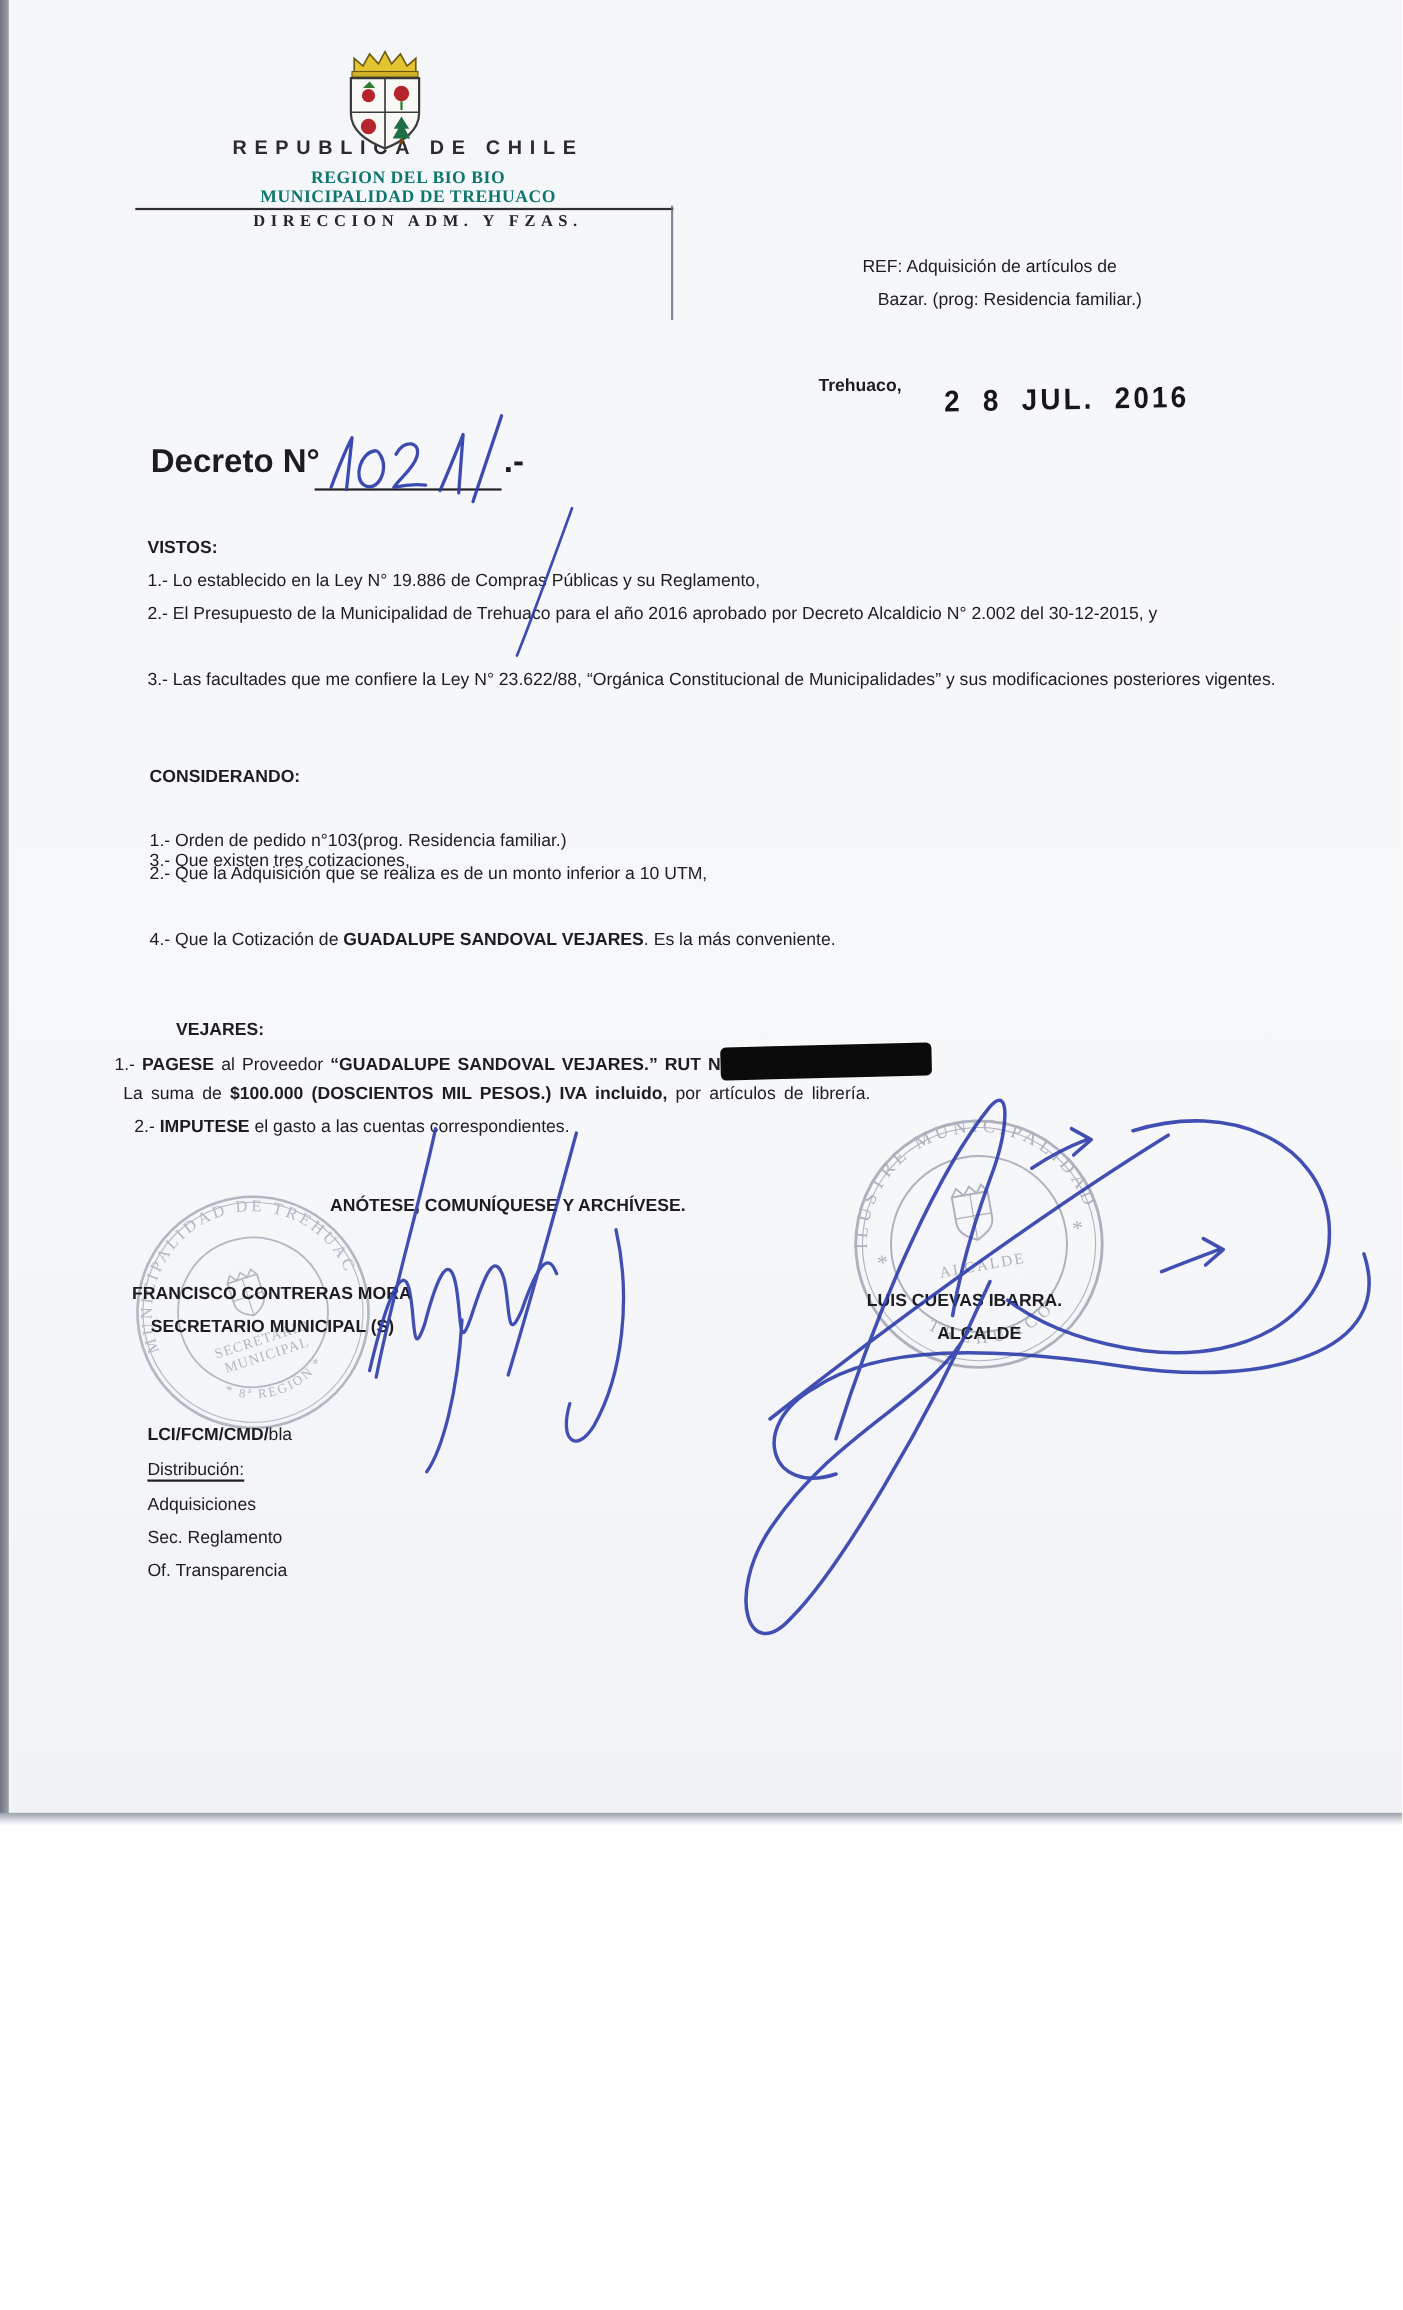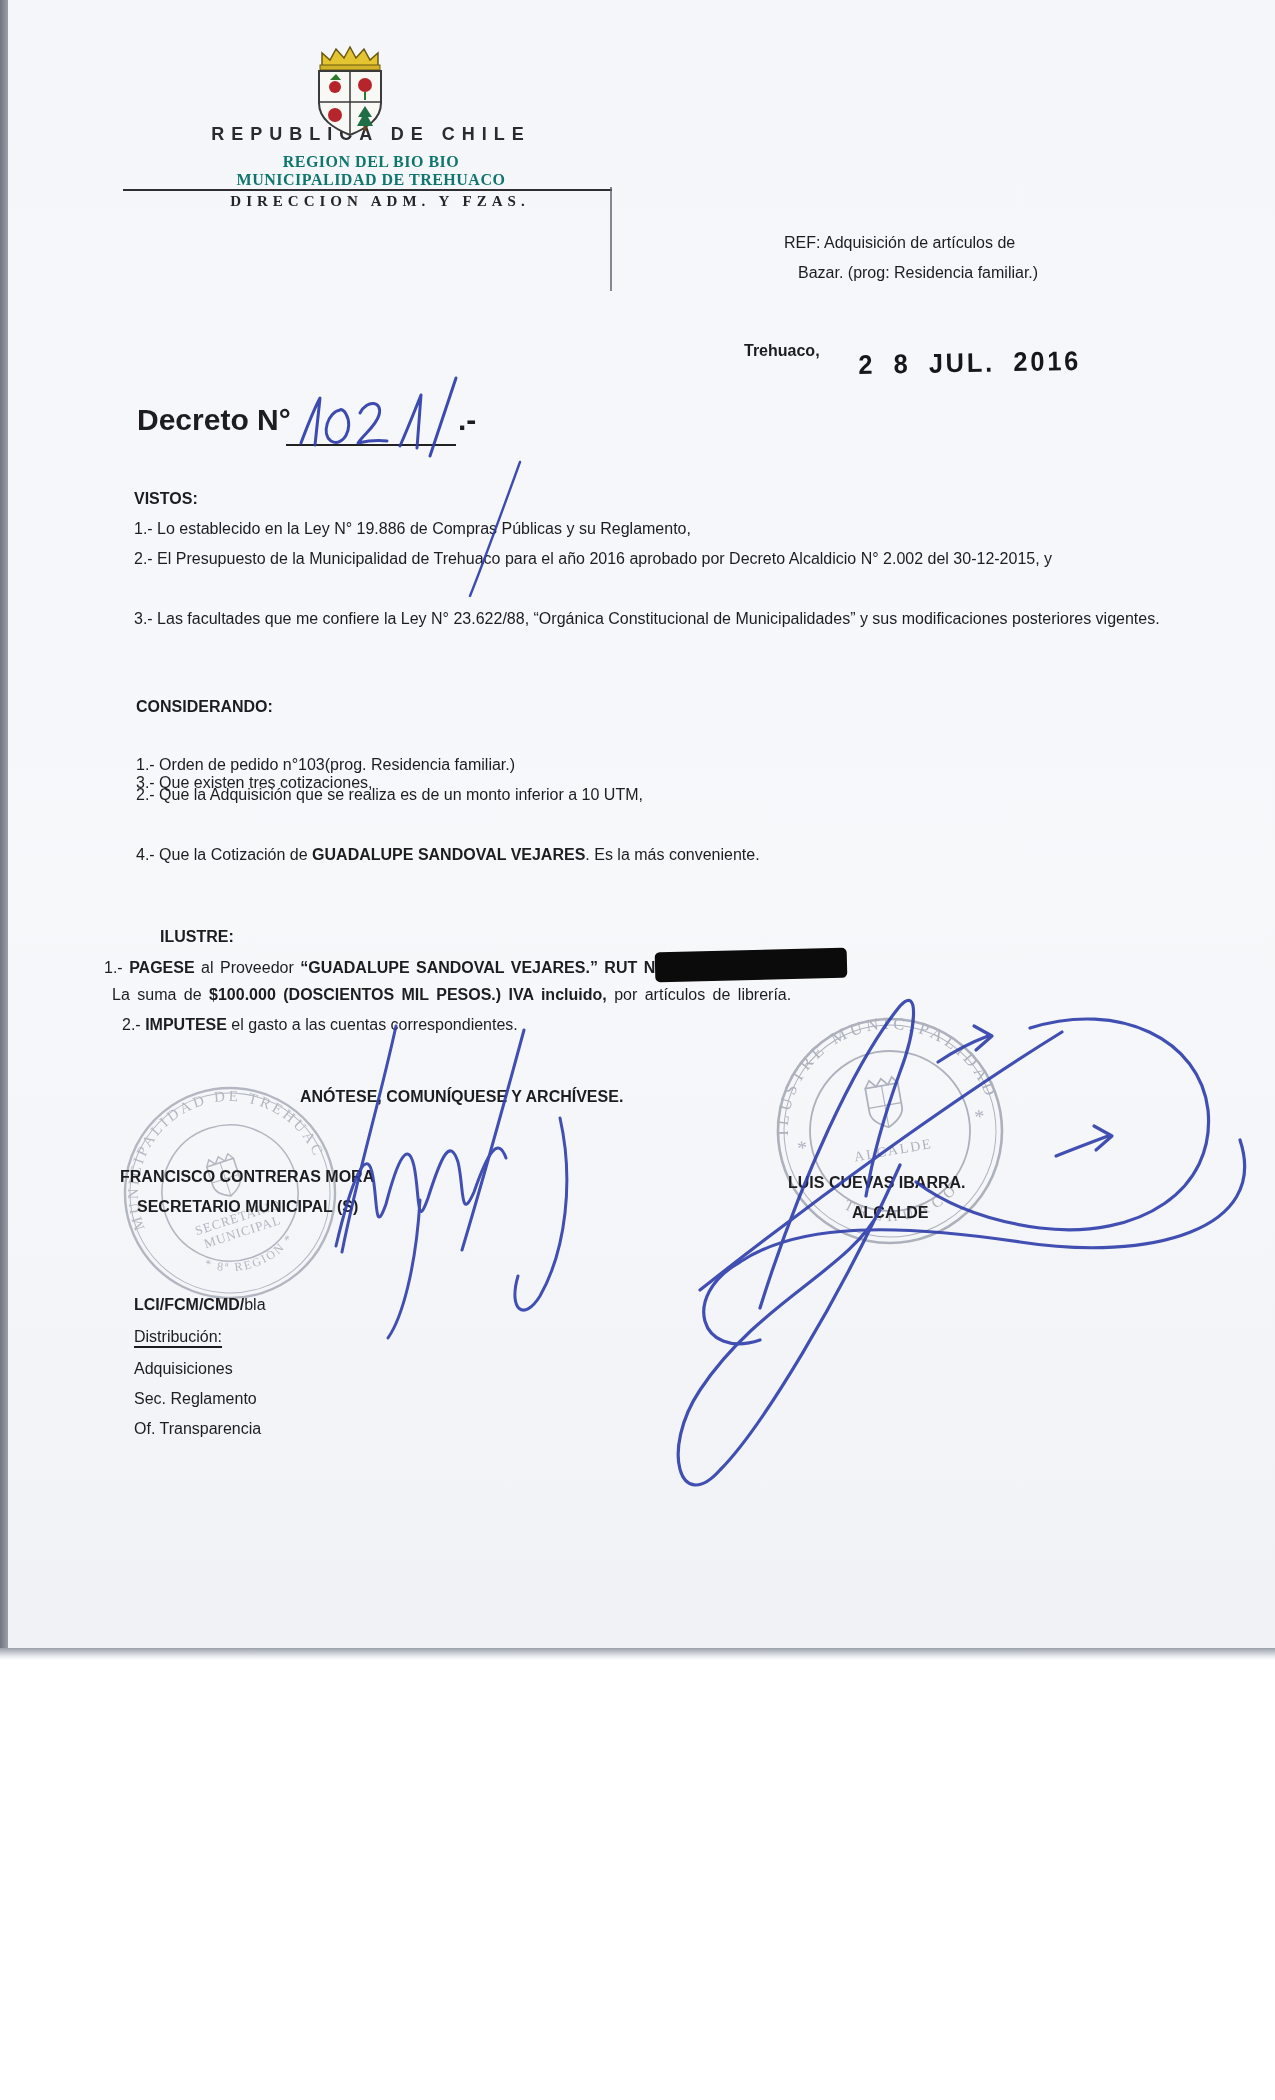--- a/index.html
+++ b/index.html
@@ -133,21 +133,21 @@
   <div class="abs t just" style="left:134px;top:604px;width:1032px">3.- Las facultades que me confiere la Ley N° 23.622/88, “Orgánica Constitucional de Municipalidades” y sus modificaciones posteriores vigentes.</div>
 
   <div class="abs t b" style="left:136px;top:692px">CONSIDERANDO:</div>
   <div class="abs t" style="left:136px;top:750px">1.- Orden de pedido n°103(prog. Residencia familiar.)</div>
   <div class="abs t" style="left:136px;top:780px">2.- Que la Adquisición que se realiza es de un monto inferior a 10 UTM,</div>
   <div class="abs t" style="left:136px;top:768px">3.- Que existen tres cotizaciones,</div>
   <div class="abs t nowrap" style="left:136px;top:840px">
     <span>4.- Que la Cotización de </span><span class="b">GUADALUPE SANDOVAL VEJARES</span><span>. Es la más conveniente.</span>
   </div>
 
-  <div class="abs t b" style="left:160px;top:922px">ILUSTRE:</div>
+  <div class="abs t b" style="left:160px;top:922px">VEJARES:</div>
   <div class="abs t nowrap" style="left:104px;top:950px;word-spacing:2px">
     <span>1.- </span><span class="b">PAGESE</span><span> al Proveedor </span><span class="b">“GUADALUPE SANDOVAL VEJARES.” RUT N</span><span class="redaction"></span>
   </div>
   <div class="abs t nowrap" style="left:112px;top:980px;word-spacing:3px">
     <span>La  suma  de  </span><span class="b">$100.000 (DOSCIENTOS MIL  PESOS.) IVA incluido,</span><span> por artículos de librería.</span>
   </div>
   <div class="abs t nowrap" style="left:122px;top:1010px">
     <span>2.- </span><span class="b">IMPUTESE</span><span> el gasto a las cuentas correspondientes.</span>
   </div>
 

